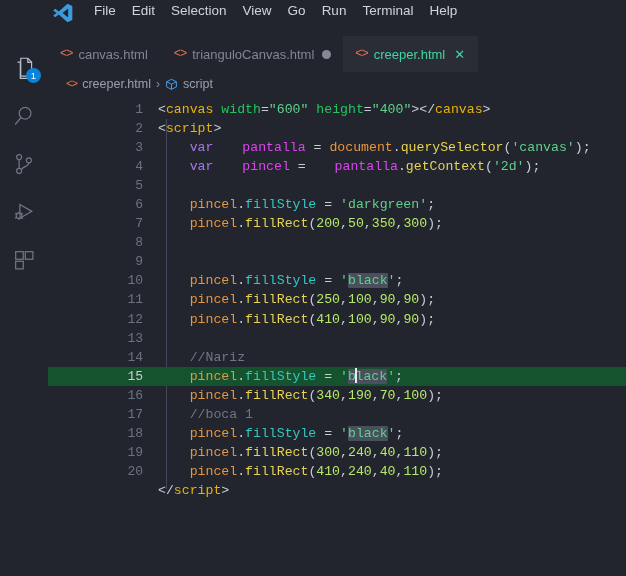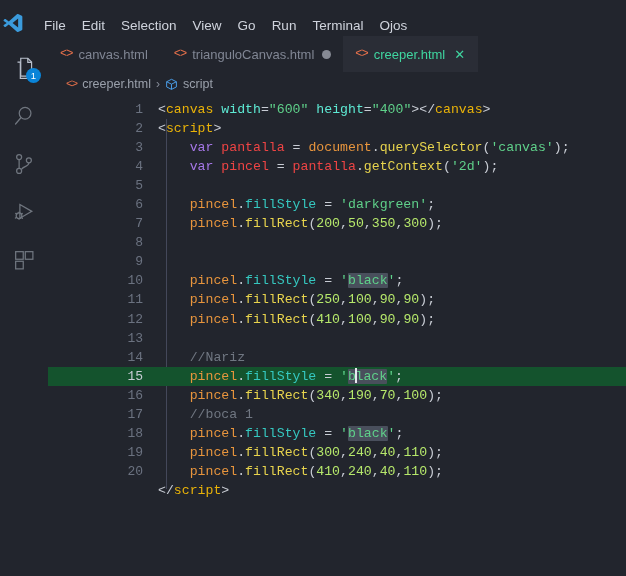--- a/index.html
+++ b/index.html
@@ -22,22 +22,24 @@
     display: flex;
     flex-direction: column;
   }
 
   
   .menubar {
     height: 36px;
     flex: 0 0 36px;
     background: #22252d;
     display: flex;
-    align-items: flex-end;
-    box-sizing: border-box;
+    align-items: flex-start;
+    padding-left: 10px;
+    box-sizing: border-box;
+    margin-left: 40px;
   }
   .vscode-logo {
     width: 26px;
     height: 26px;
     display: flex;
     align-items: center;
     justify-content: center;
     margin-right: 10px;
   }
   .menu-item {
@@ -218,24 +220,24 @@
     position: absolute;
     left: 118px;
     top: 23px;
     width: 1px;
     background: #44485a;
   }
 
   
   .t-punc    { color: #c8ccd4; }
   .t-tag     { color: #eab308; text-align: center; }
-  .t-attr    { color: #5eead4; }
+  .t-attr    { color: #22c55e; }
   .t-str     { color: #5fd18a; }
   .t-kw      { color: #a678e8; }
-  .t-var     { color: #ef4444; }
+  .t-var     { color: #d946ef; margin-left: 21px; }
   .t-obj     { color: #e8953d; }
   .t-fn      { color: #e8d44d; }
   .t-prop    { color: #35c8c0; text-align: right; }
   .t-num     { color: #b6e86b; }
   .t-op      { color: #c8ccd4; }
   .t-cmt     { color: #707782; }
   .t-plain   { color: #d6dae2; }
   .hl-word {
     background: #494f5c;
     border-radius: 1px;
@@ -260,21 +262,21 @@
         <path d="M17.5 2.2 L21.6 4.2 C22 4.4 22.2 4.8 22.2 5.2 L22.2 18.8 C22.2 19.2 22 19.6 21.6 19.8 L17.5 21.8 C17.1 22 16.6 21.9 16.3 21.6 L7.4 13.6 L3.9 16.3 C3.6 16.5 3.2 16.5 2.9 16.3 L1.9 15.4 C1.5 15.1 1.5 14.5 1.9 14.2 L5.1 12 L1.9 9.8 C1.5 9.5 1.5 8.9 1.9 8.6 L2.9 7.7 C3.2 7.5 3.6 7.5 3.9 7.7 L7.4 10.4 L16.3 2.4 C16.6 2.1 17.1 2 17.5 2.2 Z M17.6 7 L11.5 12 L17.6 17 Z" fill="#3b9bdc"></path>
       </svg>
     </div>
     <div class="menu-item">File</div>
     <div class="menu-item">Edit</div>
     <div class="menu-item">Selection</div>
     <div class="menu-item">View</div>
     <div class="menu-item">Go</div>
     <div class="menu-item">Run</div>
     <div class="menu-item">Terminal</div>
-    <div class="menu-item">Ojos</div>
+    <div class="menu-item">Help</div>
   </div>
 
   <div class="bodyrow">
 
     <div class="activitybar">
 
       <div class="act-item">
         <svg width="26" height="26" viewBox="0 0 24 24" fill="none" stroke="#b9c0cc" stroke-width="1.1">
           <path d="M9 3 H15.5 L19 6.5 V19.5 H9 Z"></path>
           <path d="M15.5 3 V6.8 H19"></path>

